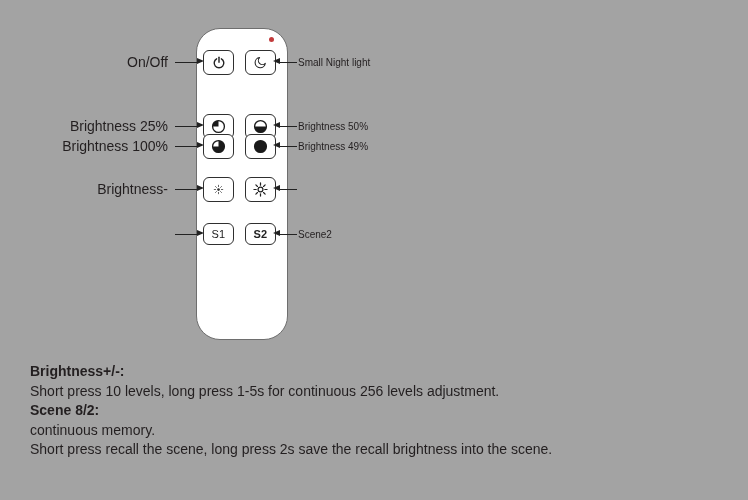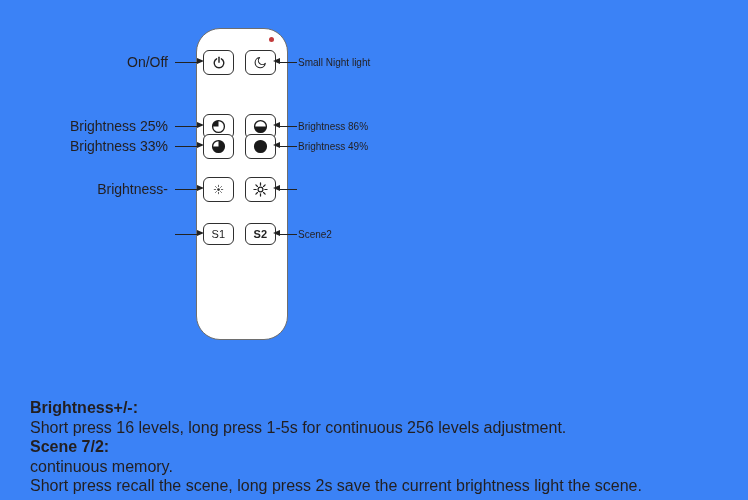--- a/index.html
+++ b/index.html
@@ -1,17 +1,17 @@
 <!DOCTYPE html>
 <html><head>
 <meta charset="utf-8">
 <style>
   html,body { margin:0; padding:0; background:#fff; }
   .canvas {
-    position:relative; width:748px; height:500px; background:#3b82f6;
+    position:relative; width:748px; height:500px; background:#a3a3a3;
     font-family:"Liberation Sans", sans-serif; color:#231f20; overflow:hidden;
   }
   
   .remote {
     position:absolute; left:196px; top:28px; width:92px; height:312px;
     border:1.5px solid #6e6e6e; border-radius:24px; background:#fff;
     box-sizing:border-box;
   }
   .led {
     position:absolute; left:269px; top:37px; width:5px; height:5px;
@@ -36,21 +36,21 @@
   .row-scene .btn { height:22px; top:1px; }
   .s-text { font-size:11px; color:#222; letter-spacing:0.3px; }
   
   .arrow { position:absolute; top:11.5px; height:0; border-top:1.5px solid #222; }
   .arrow-l { left:175px; width:22px; }
   .arrow-r { left:280px; width:17px; }
   .head { position:absolute; width:0; height:0; top:-4.5px; display:block; }
   .head-r { right:-7px; border-left:7px solid #222; border-top:3.5px solid transparent; border-bottom:3.5px solid transparent; }
   .head-l { left:-7px; border-right:7px solid #222; border-top:3.5px solid transparent; border-bottom:3.5px solid transparent; }
   
-  .notes { position:absolute; left:30px; top:362px; width:700px; font-size:16px; line-height:19.6px;margin-top:36px; }
+  .notes { position:absolute; left:30px; top:362px; width:700px; font-size:14px; line-height:19.6px; }
   .notes .bold { font-weight:bold; }
   svg { display:block; }
 </style>
 </head>
 <body>
 
 <div class="canvas">
 
   <div class="remote"></div>
   <div class="led" style="background-color: rgb(194, 59, 60);"></div>
@@ -98,25 +98,25 @@
       <span>
         <svg viewBox="0 0 16 16" width="15" height="15">
           <circle cx="8" cy="8" r="6.3" fill="none" stroke="#1a1a1a" stroke-width="1.4"></circle>
           <path d="M1.7 8 A6.3 6.3 0 0 0 14.3 8 Z" fill="#1a1a1a"></path>
         </svg>
       </span>
     </button>
     <div class="arrow arrow-r">
         <span class="head head-l"></span>
       </div>
-    <div class="lbl-right">Brightness 86%</div>
+    <div class="lbl-right">Brightness 50%</div>
   </div>
 
   <div class="row" style="top:134px;">
-    <div class="lbl-left">Brightness 33%</div>
+    <div class="lbl-left">Brightness 100%</div>
     <div class="arrow arrow-l">
         <span class="head head-r"></span>
       </div>
     <button class="btn btn-l">
       <span>
         <svg viewBox="0 0 16 16" width="15" height="15">
           <circle cx="8" cy="8" r="6.3" fill="none" stroke="#1a1a1a" stroke-width="1.4"></circle>
           <path d="M8 8 L1.7 8 A6.3 6.3 0 1 0 8 1.7 Z" fill="#1a1a1a"></path>
         </svg>
       </span>
@@ -189,19 +189,19 @@
       <span class="s-text">S2</span>
     </button>
     <div class="arrow arrow-r">
         <span class="head head-l"></span>
       </div>
     <div class="lbl-right">Scene2</div>
   </div>
 
   <div class="notes">
     <div class="bold">Brightness+/-:</div>
-    <div>Short press 16 levels, long press 1-5s for continuous 256 levels adjustment.</div>
-    <div class="bold">Scene 7/2:</div>
+    <div>Short press 10 levels, long press 1-5s for continuous 256 levels adjustment.</div>
+    <div class="bold">Scene 8/2:</div>
     <div>continuous memory.</div>
-    <div>Short press recall the scene, long press 2s save the current brightness light the scene.</div>
+    <div>Short press recall the scene, long press 2s save the recall brightness into the scene.</div>
   </div>
 
 </div>
 
 </body></html>

